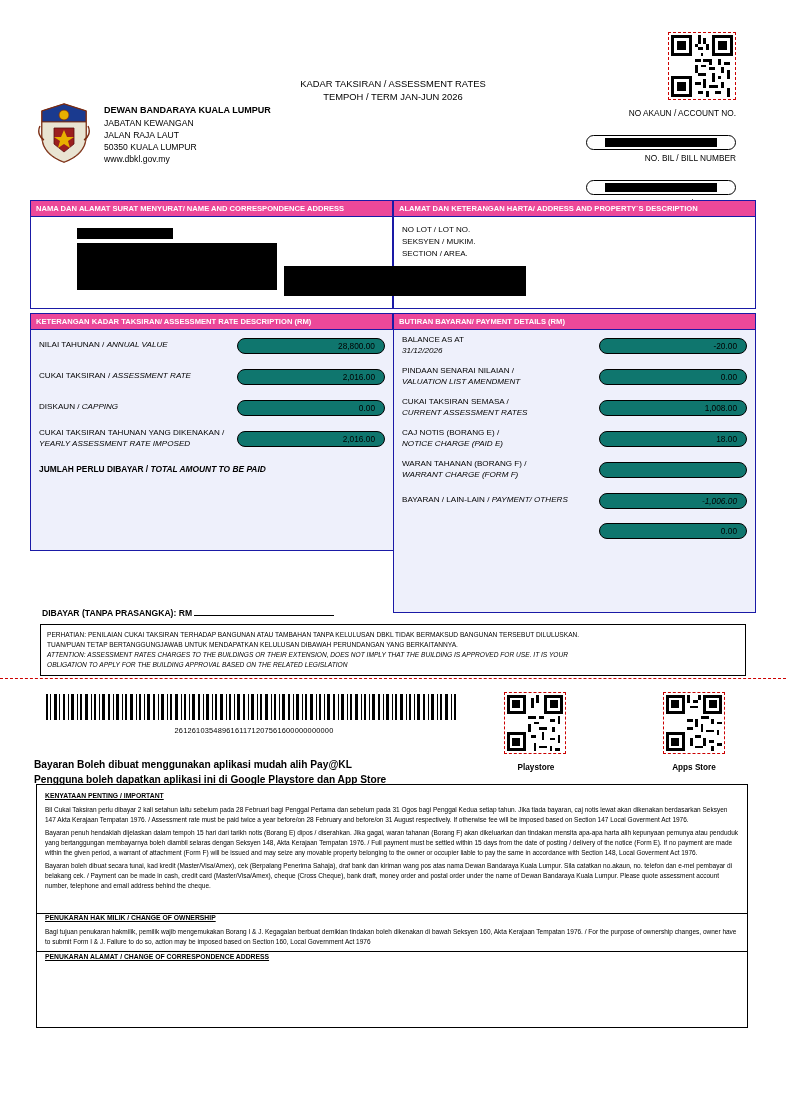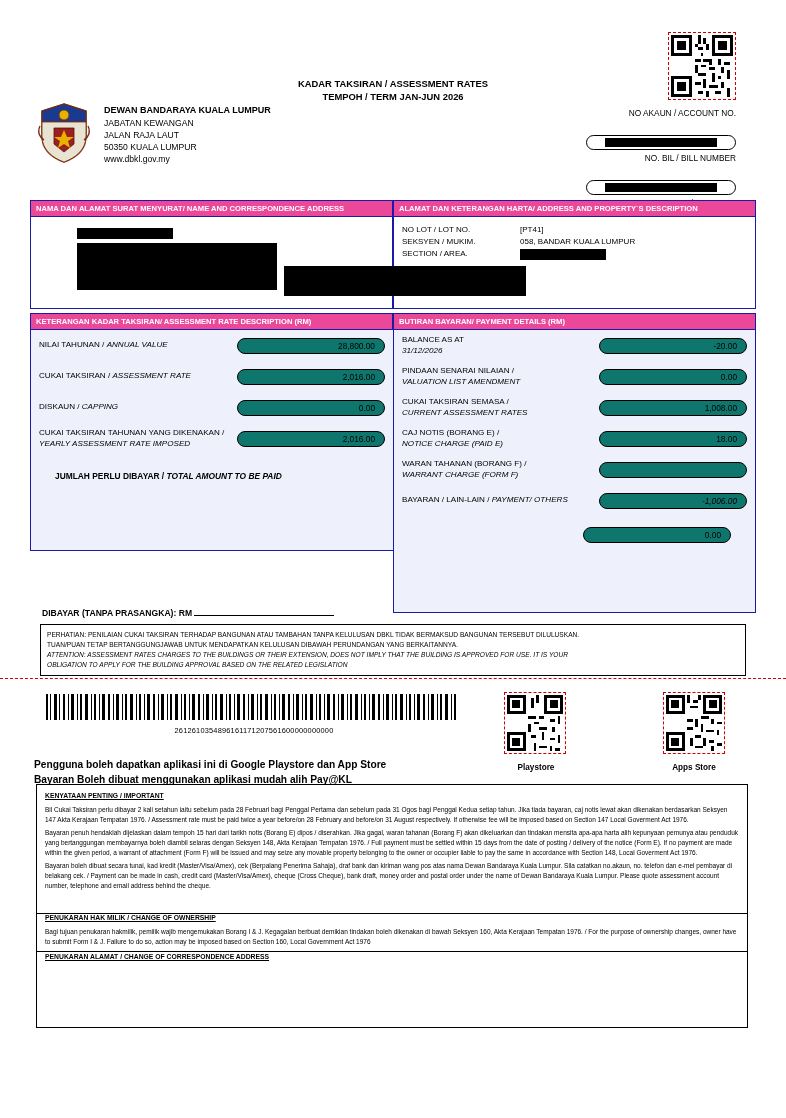--- a/index.html
+++ b/index.html
@@ -18,21 +18,21 @@
   .header { position: relative; height: 110px; }
   .crest {
     position: absolute; left: 38px; top: 102px; width: 52px; height: 62px;
   }
   .org-block {
     position: absolute; left: 104px; top: 104px; font-size: 8.6px; line-height: 1.42;
   }
   .org-name { font-weight: bold; font-size: 9px; }
   .title-block {
     position: absolute; left: 0; right: 0; top: 78px; text-align: center;
-    font-size: 9.4px; font-weight: bold; line-height: 1.35;
+    font-size: 9.4px; font-weight: normal; line-height: 1.35;
   }
 
   
   .qr-top {
     position: absolute; right: 50px; top: 32px; width: 68px; height: 68px;
     border: 1.2px dashed #cc0000; padding: 2px; background:#fff;
   }
   .qr-img { width:100%; height:100%; display:block; }
 
   .acct-labels { position:absolute; right: 50px; top: 108px; width: 220px; text-align: right; font-size: 8.3px; }
@@ -71,21 +71,21 @@
   .det-left .det-body { border-right: none; }
   .row { display:flex; align-items:center; min-height: 31px; padding: 3px 8px; }
   .row .lbl { flex:1; font-size: 8.1px; line-height: 1.35; padding-right: 6px; }
   .row .lbl i { font-style: italic; }
   .valpill {
     border:1px solid #000; border-radius: 10px; background:#0f766e;
     height: 16px; width: 148px; display:flex; align-items:center;
     justify-content:flex-end; padding-right: 9px; font-size: 8.3px;
   }
   .valpill.neg { font-style: italic; }
-  .total-row { display:flex; align-items:flex-end; min-height: 30px; padding: 3px 24px; }
+  .total-row { display:flex; align-items:center; min-height: 30px; padding: 3px 8px; }
   .total-row .lbl { flex:1; font-size: 8.4px; font-weight: bold; }
   .total-row .lbl i { font-style: italic; }
   .filler { height: 22px; }
   .filler2 { height: 44px; }
 
   
   .paid-line {
     position:absolute; left: 42px; top: 608px; font-size: 8.6px; font-weight: bold;
   }
   .paid-underline { display:inline-block; border-bottom:1px solid #000; width: 140px; }
@@ -242,25 +242,20 @@
       </div>
     </div>
     <div class="addr-col">
       <div class="bar">ALAMAT DAN KETERANGAN HARTA/ ADDRESS AND PROPERTY`S DESCRIPTION</div>
       <div class="addr-body">
         <div class="prop-grid">
           <div class="prop-lbls">
             <div>NO LOT /  LOT NO.</div>
             <div>SEKSYEN /  MUKIM.</div>
             <div>SECTION /  AREA.</div>
-          </div>
-          <div class="prop-vals">
-            <div>[PT41]</div>
-            <div>058, BANDAR KUALA LUMPUR</div>
-            <div class="prop-blk"></div>
           </div>
         </div>
         <div class="prop-blk2"></div>
       </div>
     </div>
   </div>
 
   <div class="det-wrap">
     <div class="det-col det-left">
       <div class="bar">KETERANGAN KADAR TAKSIRAN/ ASSESSMENT RATE DESCRIPTION (RM)</div>
@@ -553,22 +548,22 @@
         <rect x="11" y="19" width="3" height="1"></rect>
           <rect x="17" y="19" width="1" height="2"></rect>
         <rect x="19" y="18" width="2" height="1"></rect>
       </g>
     </svg>
   </div>
   <div class="store-lbl play">Playstore</div>
   <div class="store-lbl apps">Apps Store</div>
 
   <div class="promo">
+    <div>Bayaran Boleh dibuat menggunakan aplikasi mudah alih Pay@KL</div>
     <div>Pengguna boleh dapatkan aplikasi ini di Google Playstore dan App Store</div>
-    <div>Bayaran Boleh dibuat menggunakan aplikasi mudah alih Pay@KL</div>
   </div>
 
   <div class="imp-box">
     <div class="imp-title">KENYATAAN PENTING / IMPORTANT</div>
     <div class="imp-p">Bil Cukai Taksiran perlu dibayar 2 kali setahun iaitu sebelum pada 28 Februari bagi Penggal Pertama dan sebelum pada 31 Ogos bagi Penggal Kedua setiap tahun. Jika tiada bayaran, caj notis lewat akan dikenakan berdasarkan Seksyen 147 Akta Kerajaan Tempatan 1976. / Assessment rate must be paid twice a year before/on 28 February and before/on 31 August respectively. If otherwise fee will be imposed based on Section 147 Local Goverment Act 1976.</div>
     <div class="imp-p">Bayaran penuh hendaklah dijelaskan dalam tempoh 15 hari dari tarikh notis (Borang E) dipos / diserahkan. Jika gagal, waran tahanan (Borang F) akan dikeluarkan dan tindakan mensita apa-apa harta alih kepunyaan pemunya atau penduduk yang bertanggungan membayarnya boleh diambil selaras dengan Seksyen 148, Akta Kerajaan Tempatan 1976. / Full payment must be settled within 15 days from the date of posting / delivery of the notice (Form E). If no payment are made within the given period, a warrant of attachment (Form F) will be issued and may seize any movable property belonging to the owner or occupier liable to pay the same in accordance with Section 148, Local Goverment Act 1976.</div>
     <div class="imp-p">Bayaran boleh dibuat secara tunai, kad kredit (Master/Visa/Amex), cek (Berpalang Penerima Sahaja), draf bank dan kiriman wang pos atas nama Dewan Bandaraya Kuala Lumpur. Sila catatkan no.akaun, no. telefon dan e-mel pembayar di belakang cek. / Payment can be made in cash, credit card (Master/Visa/Amex), cheque (Cross Cheque), bank draft, money order and postal order under the name of Dewan Bandaraya Kuala Lumpur. Please quote assessment account number, telephone and email address behind the cheque.</div>
   </div>
 
   <div class="own-box">

